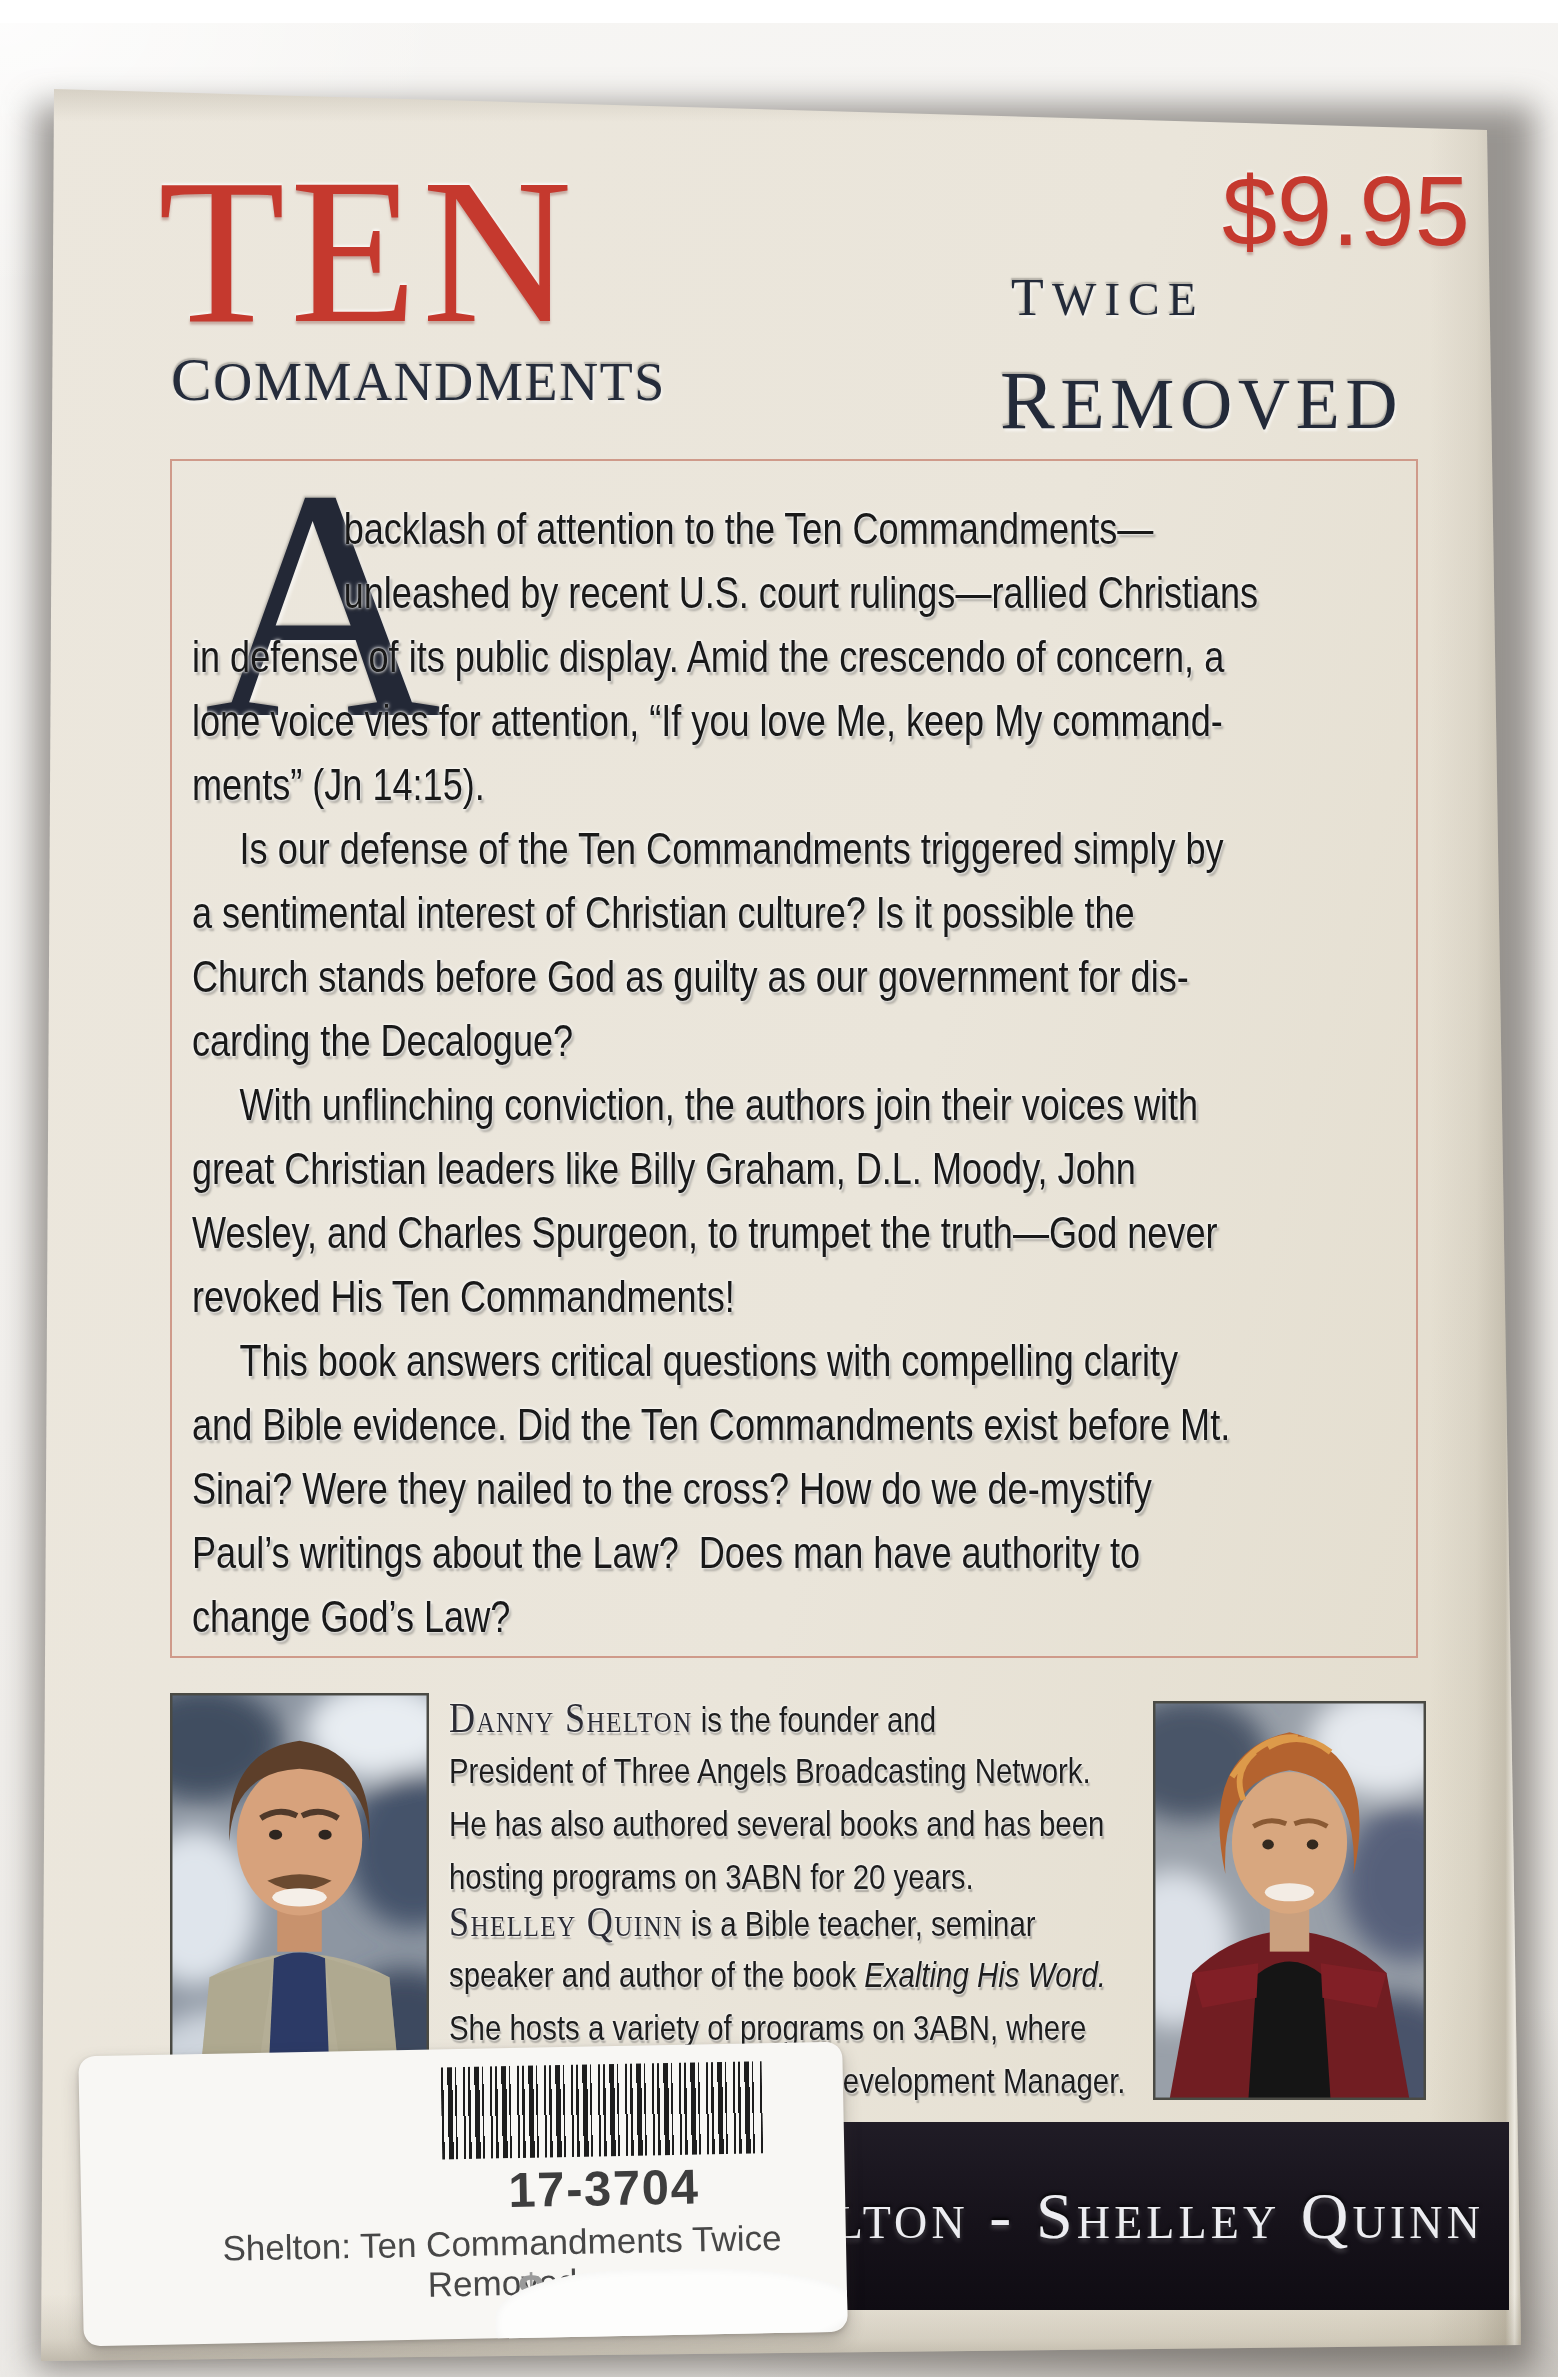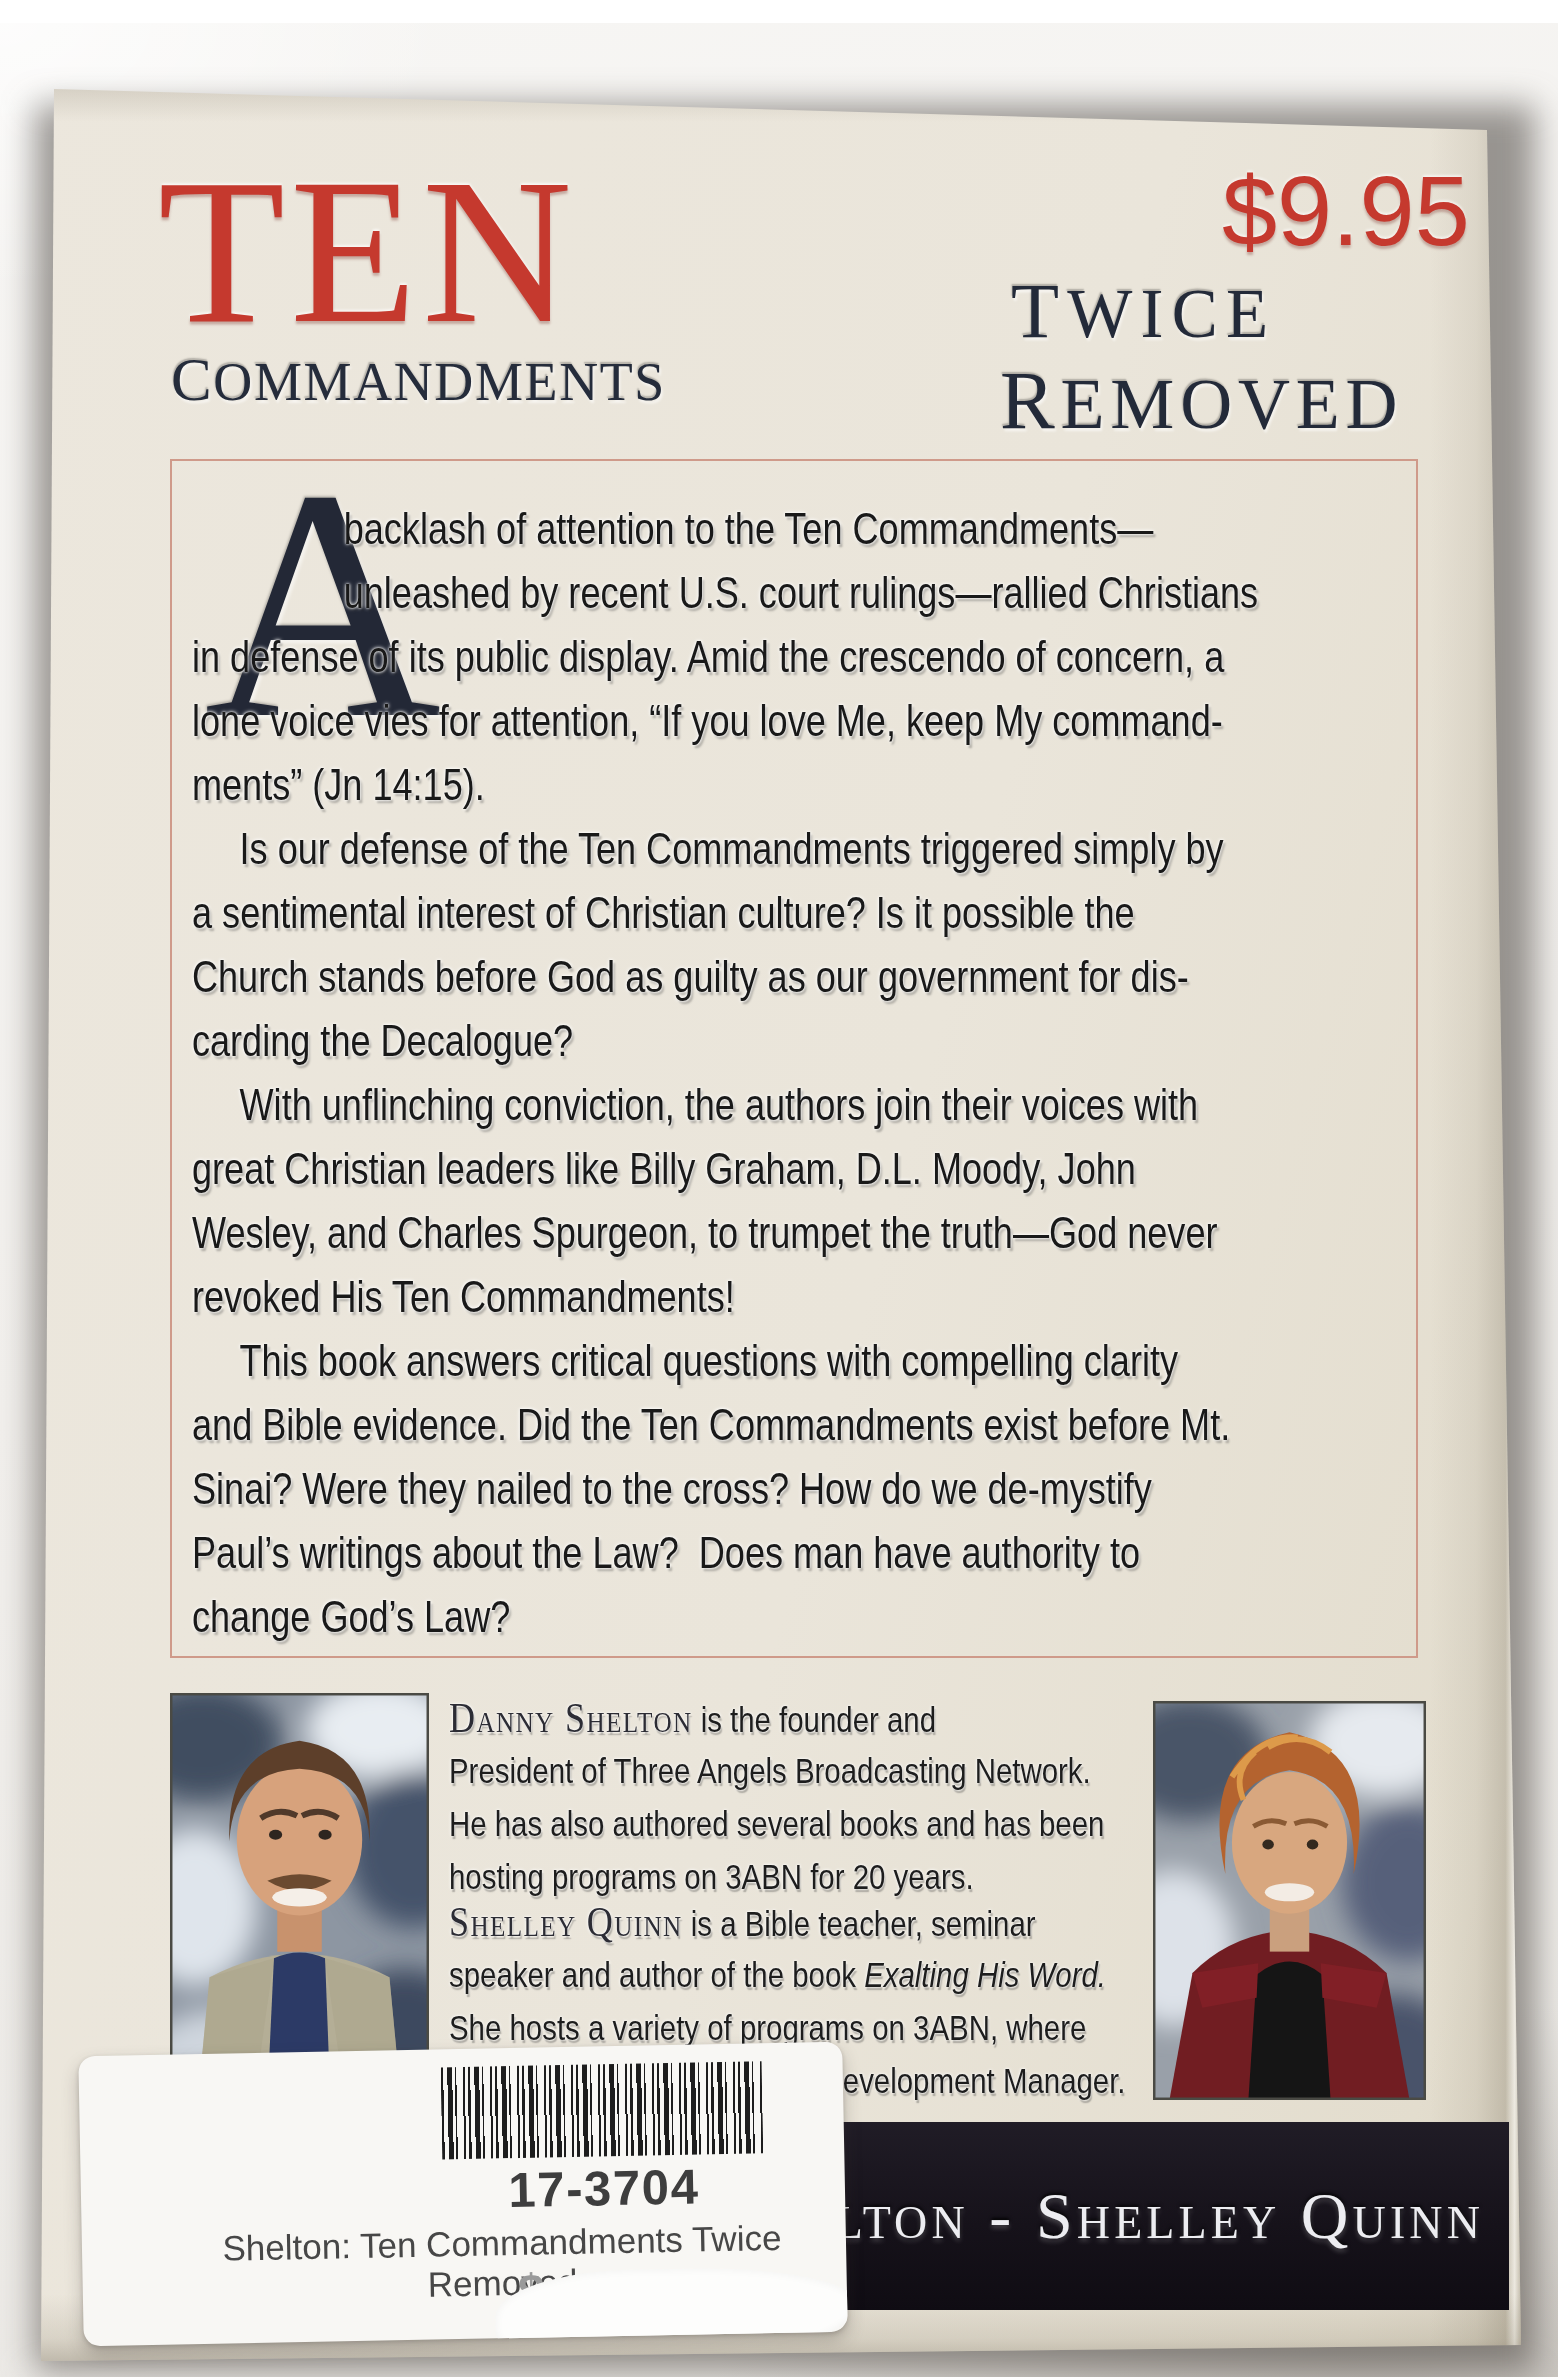--- a/index.html
+++ b/index.html
@@ -32,21 +32,21 @@
     font-size:208px;line-height:1;letter-spacing:5px;color:#c5392e;
     text-shadow:0 3.3px 2.5px rgba(110,30,22,0.30),0 -1.6px 2.5px rgba(255,255,255,0.65);}
   .title-commandments{position:absolute;left:171px;top:323px;font-family:"Liberation Serif",serif;
     font-size:54px;line-height:1.1;letter-spacing:1.6px;color:#252c3b;
     text-shadow:1.6px 2.5px 2.5px rgba(255,255,255,0.6),-0.8px -1.6px 1.6px rgba(0,0,0,0.25);}
   .title-commandments::first-letter{font-size:1.13em;}
   .price{position:absolute;left:1222px;top:138px;font-family:Liberation Sans, sans-serif;
     font-size:99px;line-height:1;color:#c5392e;
     text-shadow:0 2.5px 2.5px rgba(110,30,22,0.30),0 -1.6px 2.5px rgba(255,255,255,0.6);}
   .subtitle-twice{position:absolute;left:1011px;top:245px;font-family:"Liberation Serif",serif;
-    font-size:69px;line-height:1.1;letter-spacing:8.2px;color:#232a39;
+    font-size:47px;line-height:1.1;letter-spacing:8.2px;color:#232a39;
     text-shadow:1.6px 2.5px 2.5px rgba(255,255,255,0.6),-0.8px -1.6px 1.6px rgba(0,0,0,0.25);}
   .subtitle-removed{position:absolute;left:1000px;top:333px;font-family:"Liberation Serif",serif;
     font-size:72px;line-height:1.1;letter-spacing:5.8px;color:#232a39;
     text-shadow:1.6px 2.5px 2.5px rgba(255,255,255,0.6),-0.8px -1.6px 1.6px rgba(0,0,0,0.25);}
   .subtitle-twice::first-letter,.subtitle-removed::first-letter{font-size:1.14em;}
 
   
   .synopsis-box{position:absolute;left:170px;top:436px;width:1248px;height:1199px;
     border:2.5px solid #cf9a8a;box-sizing:border-box;}
   .drop-cap{position:absolute;left:204px;top:417px;font-family:"Liberation Serif",serif;

